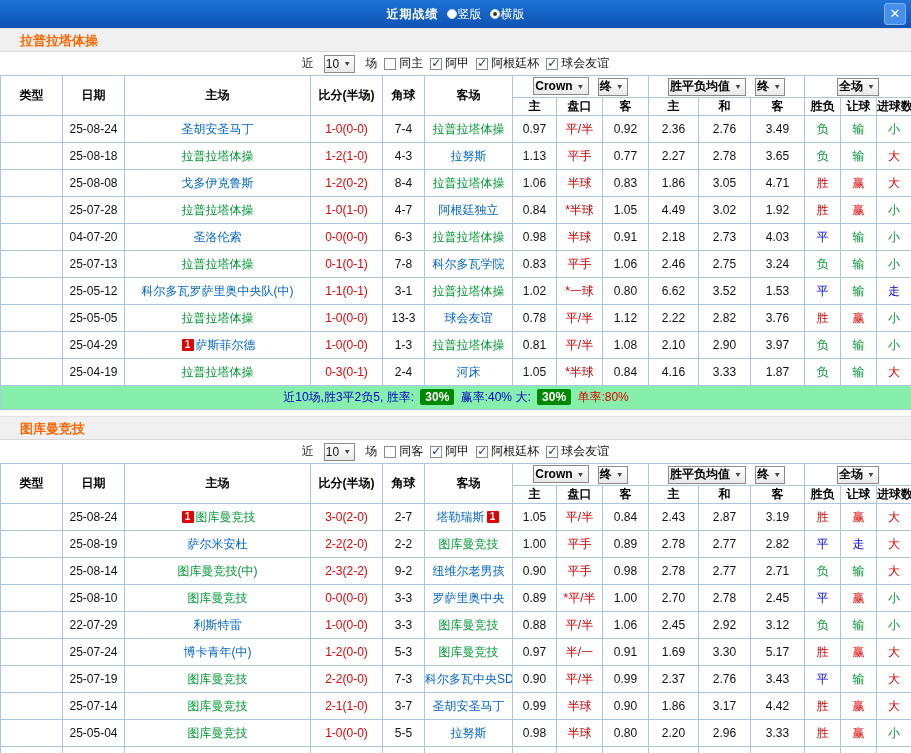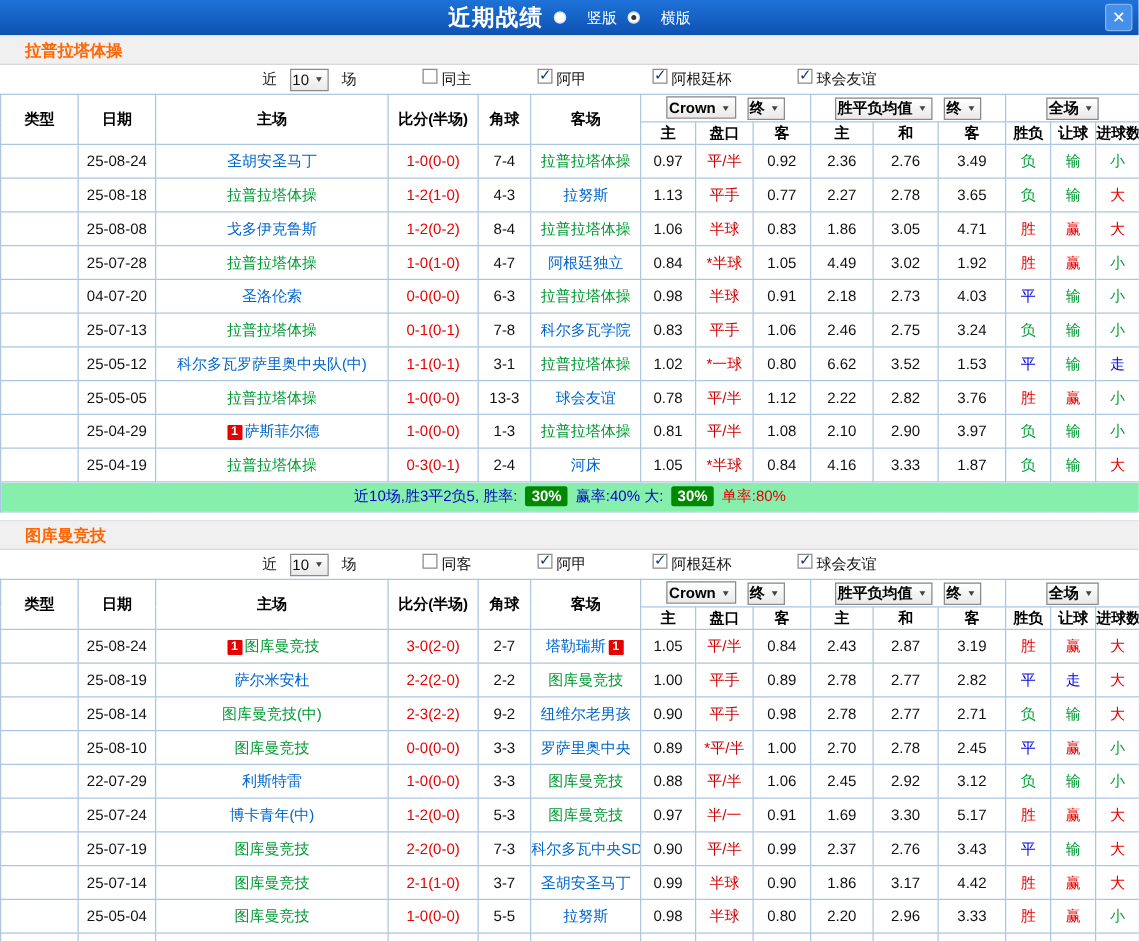--- a/index.html
+++ b/index.html
@@ -3,37 +3,37 @@
 <meta charset="utf-8">
 <style>
   *{box-sizing:border-box;margin:0;padding:0;}
   html,body{width:911px;height:753px;overflow:hidden;}
   body{font-family:"Liberation Sans","DejaVu Sans",sans-serif;font-size:12px;background:#fff;color:#111;}
 
   
   .titlebar{height:28px;background:linear-gradient(var(--titlebar-top,#1e72d8),var(--titlebar-bottom,#0d52b2));
     display:flex;align-items:center;justify-content:center;gap:10px;position:relative;color:#fff;}
   .tb-center{display:flex;align-items:center;gap:8px;}
-  .tb-title{font-size:18px;font-weight:bold;letter-spacing:1px;}
-  .radio-wrap{display:inline-flex;align-items:center;gap:17px;font-size:12px;cursor:pointer;}
+  .tb-title{font-size:12px;font-weight:bold;letter-spacing:1px;}
+  .radio-wrap{display:inline-flex;align-items:center;gap:1px;font-size:12px;cursor:pointer;}
   .radio{width:10px;height:10px;border-radius:50%;background:#fff;display:inline-block;position:relative;border:1px solid #cfe2ff;}
   .radio.on::after{content:"";position:absolute;left:2px;top:2px;width:4px;height:4px;border-radius:50%;background:#333;}
   .close{position:absolute;right:5px;top:3px;width:22px;height:22px;background:#4490ea;border:1px solid #7db4f2;
     border-radius:3px;color:#fff;font-size:13px;line-height:19px;text-align:center;cursor:pointer;font-weight:bold;}
 
   
   .sec + .sec{margin-top:6px;}
   .sec-title{height:24px;line-height:24px;background:#f0f0f0;border-top:1px solid #e2e2e2;border-bottom:1px solid #d8d8d8;padding-left:20px;}
   .team-name{color:var(--section-title,#ff6600);font-weight:bold;font-size:13px;}
   .filter{height:23px;display:flex;align-items:center;justify-content:center;gap:7px;}
   .f-txt{color:#222;}
   .select{display:inline-flex;align-items:center;border:1px solid #8a8a8a;background:linear-gradient(#ffffff,#e9e9e9);
     height:18px;padding:0 3px 0 1px;font-size:12px;cursor:pointer;white-space:nowrap;margin:0 3px;}
   .select .ar{font-size:8px;margin-left:4px;color:#444;transform:scaleY(.85);}
-  .cb-wrap{display:inline-flex;align-items:flex-start;gap:3px;cursor:pointer;margin-left:46px;}
+  .cb-wrap{display:inline-flex;align-items:center;gap:3px;cursor:pointer;}
   .cb{width:12px;height:12px;border:1px solid #8a8a8a;background:#fff;position:relative;display:inline-block;}
   .tick{position:absolute;left:0;top:-3px;color:#15356e;font-size:12px;font-weight:bold;}
   .league-cbs{display:inline-flex;align-items:center;gap:7px;}
 
   
   table.grid{width:911px;table-layout:fixed;border-collapse:collapse;}
   .grid th,.grid td{border:1px solid var(--grid-border,#aac6e1);text-align:center;overflow:hidden;white-space:nowrap;}
   .grid thead th{font-weight:bold;background:#fff;color:#000;}
   tr.h1 th{height:22px;}
   tr.h2 th{height:16px;font-size:12px;}

